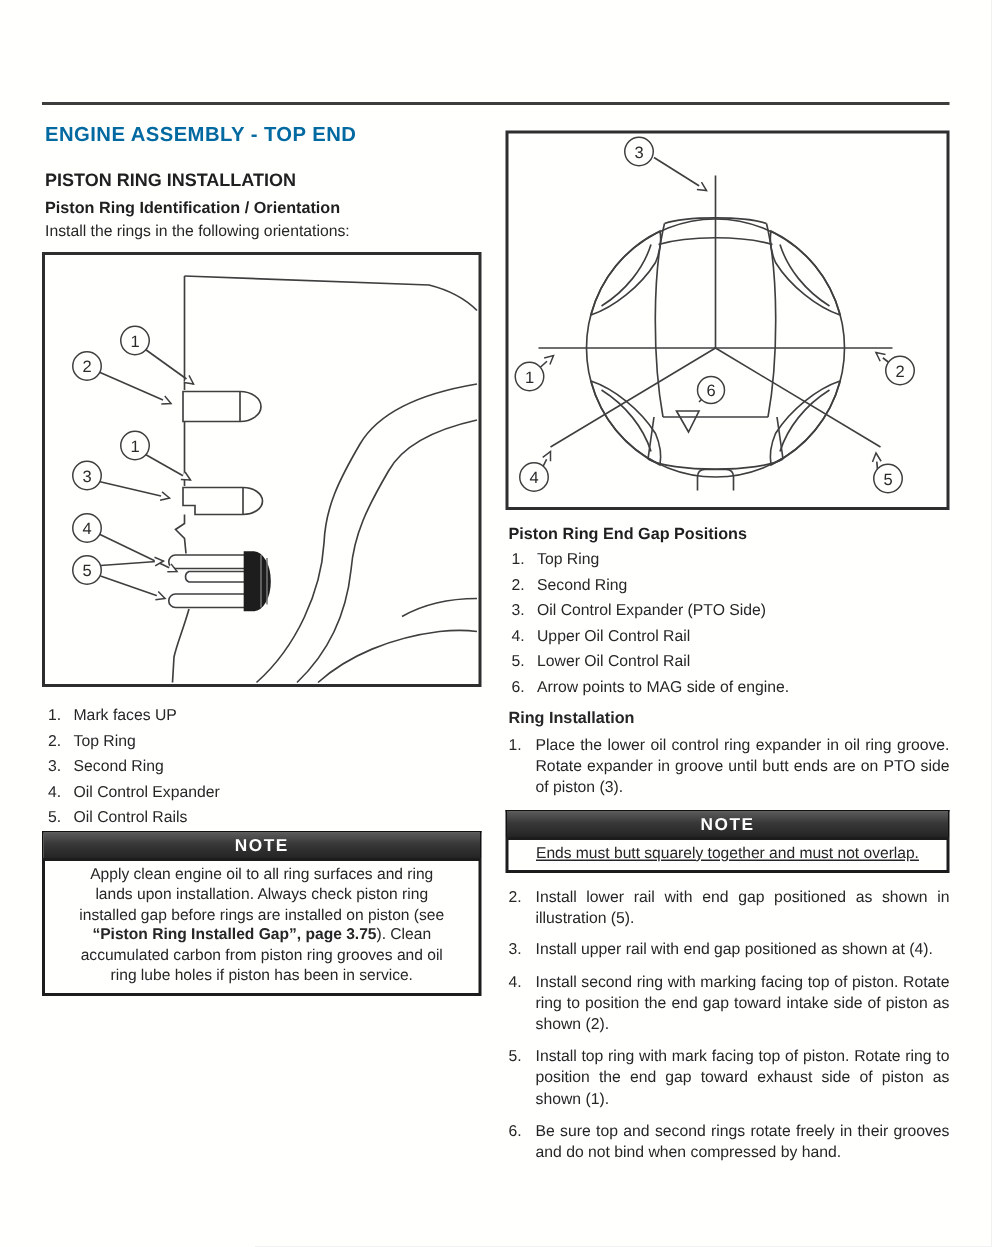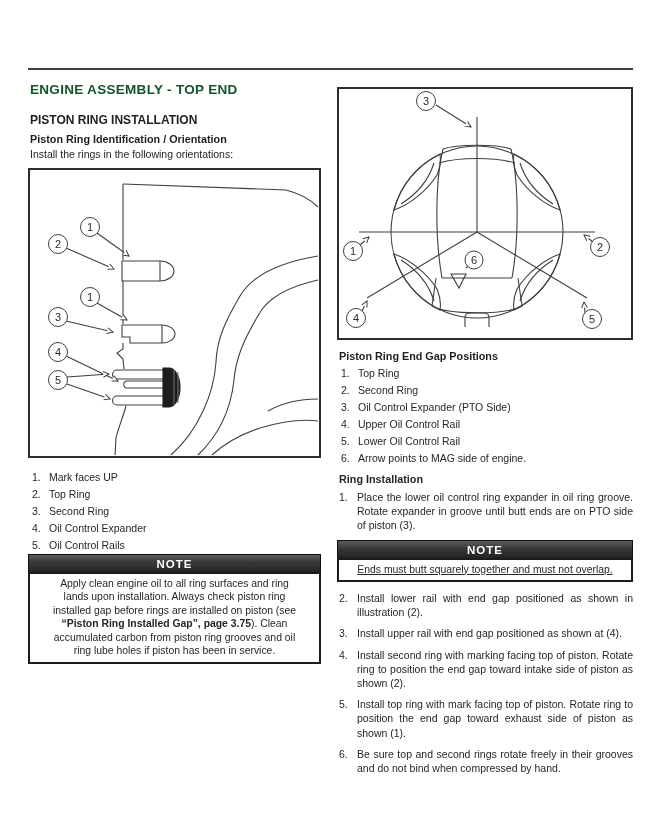--- a/index.html
+++ b/index.html
@@ -10,21 +10,21 @@
   }
   
   .running-header{position:absolute;left:30px;top:46px;font-size:13.5px;letter-spacing:.4px;color:#2e2e2e;}
   .header-rule{position:absolute;left:28px;top:68px;width:605px;height:0;border-top:2px solid #3d3d3d;}
 
   .col{position:absolute;}
   .col-left{left:28px;top:82px;width:293px;}
   .col-right{left:337px;top:87px;width:296px;}
 
   h1,h2,h3,p{margin:0;}
-  .section-title{font-size:13.5px;font-weight:bold;letter-spacing:.3px;margin:0 0 16px 2px;color:#14532d;}
+  .section-title{font-size:13.5px;font-weight:bold;letter-spacing:.3px;margin:0 0 16px 2px;color:#0369a1;}
   .sub-title{font-size:12px;font-weight:bold;margin:0 0 6px 2px;color:#1f1f1f;}
   .minor-title{font-size:10.8px;font-weight:bold;margin:0 0 3px 2px;color:#1f1f1f;}
   .intro{font-size:10.5px;margin:0 0 7px 2px;line-height:13px;}
 
   figure{margin:0;}
   .fig{box-sizing:border-box;border:2px solid #2e2e2e;background:#fffffe;}
   .fig-left{width:293px;height:290px;margin-bottom:11px;}
   .fig-right{width:296px;height:253px;margin-bottom:10px;}
   .fig svg{display:block;width:100%;height:100%;}
   .fig text{font-family:"Liberation Sans","DejaVu Sans",sans-serif;font-size:11px;fill:#2a2a2a;}
@@ -278,21 +278,21 @@
       <p>Place the lower oil control ring expander in oil ring groove. Rotate expander in groove until butt ends are on PTO side of piston (3).</p>
     </div>
 
     <aside class="note note-right">
       <div class="note-hd">NOTE</div>
       <div class="note-bd">Ends must butt squarely together and must not overlap.</div>
     </aside>
 
     <div class="step">
       <span class="num">2.</span>
-      <p>Install lower rail with end gap positioned as shown in illustration (2).</p>
+      <p>Install lower rail with end gap positioned as shown in illustration (5).</p>
     </div>
     <div class="step">
       <span class="num">3.</span>
       <p>Install upper rail with end gap positioned as shown at (4).</p>
     </div>
     <div class="step">
       <span class="num">4.</span>
       <p>Install second ring with marking facing top of piston. Rotate ring to position the end gap toward intake side of piston as shown (2).</p>
     </div>
     <div class="step">

